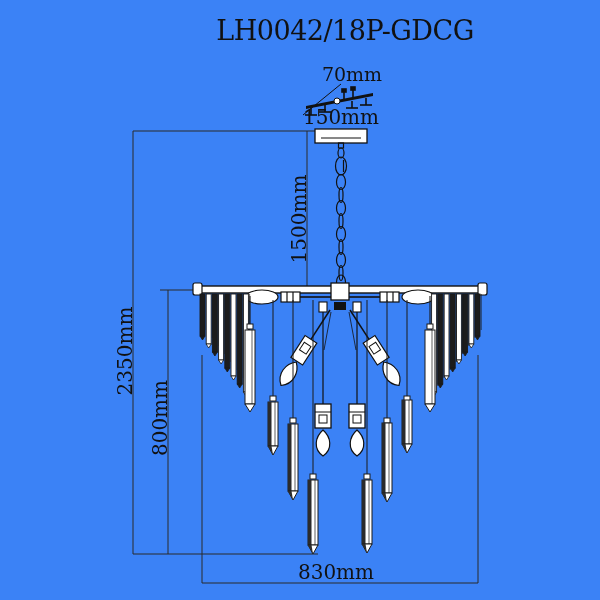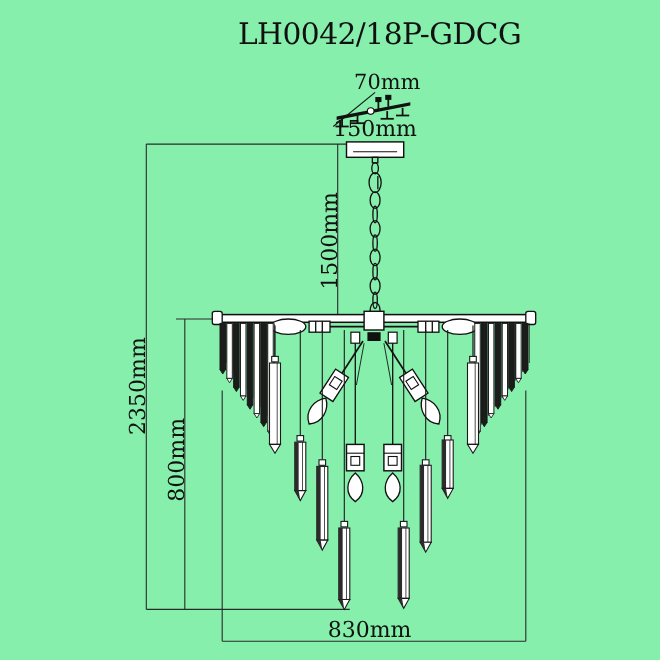--- a/index.html
+++ b/index.html
@@ -1,16 +1,16 @@
 <!DOCTYPE html>
 <html><head>
 <meta charset="utf-8">
 <style>
   html,body{margin:0;padding:0;background:#fff;}
-  .stage{position:relative;width:600px;height:600px;background:#86efac;overflow:hidden;
+  .stage{position:relative;width:600px;height:600px;background:#3b82f6;overflow:hidden;
          font-family:"DejaVu Serif","Liberation Serif",serif;}
   svg text{font-family:"DejaVu Serif","Liberation Serif",serif;fill:#111;}
   .dim-label{font-size:20px;}
   .title-label{font-size:27px;letter-spacing:-0.5px;}
   .small-label{font-size:19px;}
 </style>
 </head>
 <body>
 
 <div class="stage">

